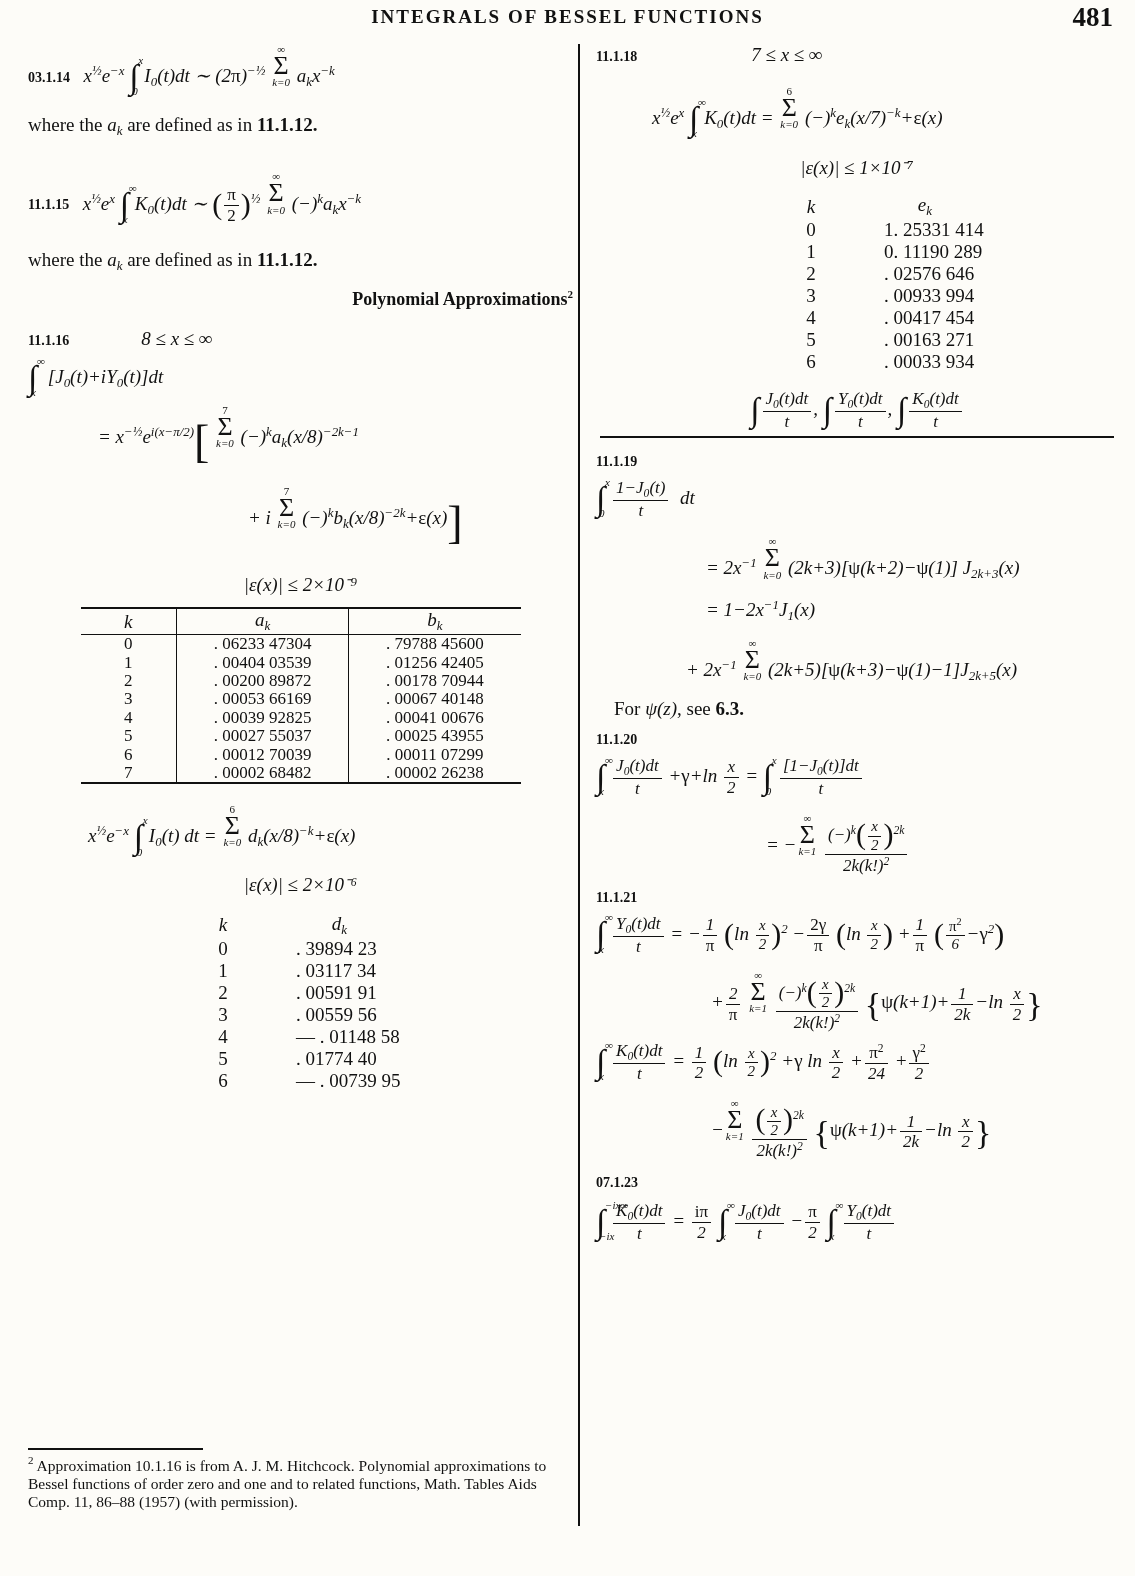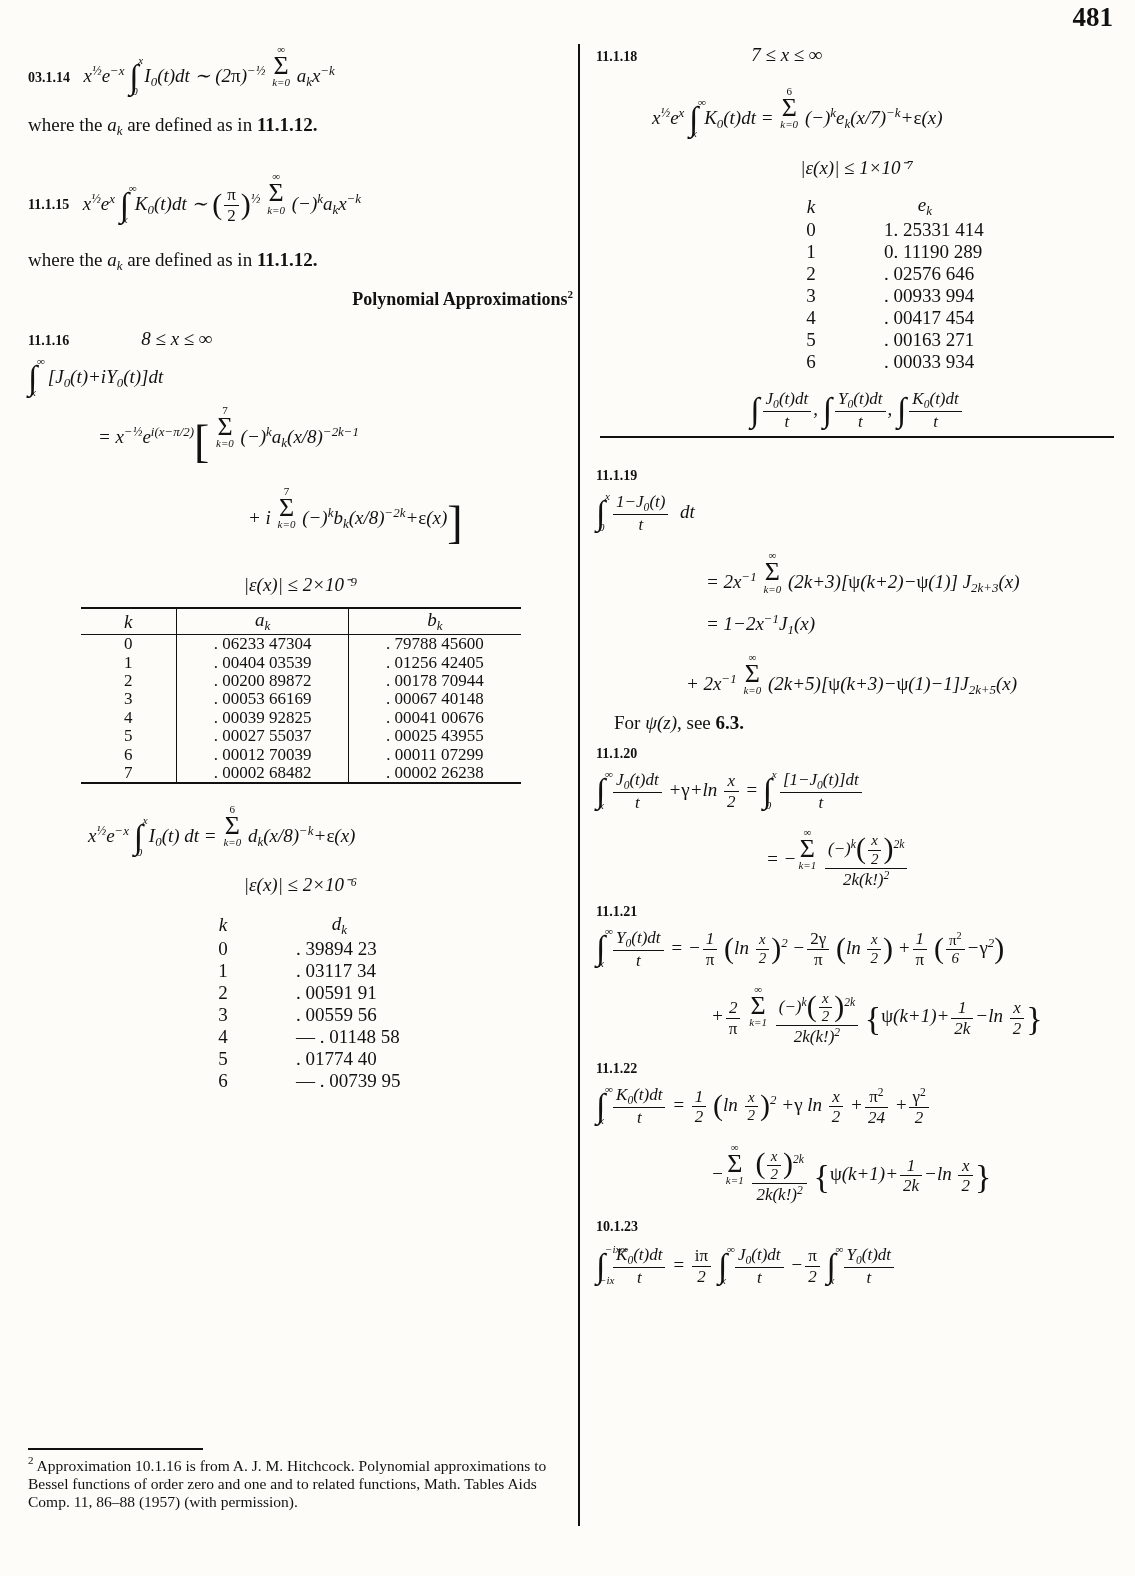--- a/index.html
+++ b/index.html
@@ -245,20 +245,21 @@
     margin: 14px 0 10px 0;
   }
   .bold { font-weight: bold; }
 </style>
 </head>
 <body>
 
 <div class="page">
 
   <div class="header">
+    <div class="running-head">INTEGRALS OF BESSEL FUNCTIONS</div>
     <div class="page-number">481</div>
   </div>
 
   <div class="divider"></div>
 
   <div class="col col-left">
 
     <div class="eqrow">
       <span class="tag">03.1.14</span>
       <span class="math">
@@ -491,21 +492,21 @@
           </tr>
       </tbody>
     </table>
 
     <div class="ul-head math" style="margin-top:16px;">
       <span class="intg">∫</span><span class="frac"><span class="num">J<span class="sub">0</span>(t)dt</span><span class="den">t</span></span>,
       <span class="intg">∫</span><span class="frac"><span class="num">Y<span class="sub">0</span>(t)dt</span><span class="den">t</span></span>,
       <span class="intg">∫</span><span class="frac"><span class="num">K<span class="sub">0</span>(t)dt</span><span class="den">t</span></span>
     </div>
 
-    <div class="eqrow" style="margin-top:28px;">
+    <div class="eqrow" style="margin-top:14px;">
       <span class="tag">11.1.19</span>
     </div>
 
     <div class="math" style="margin-top:8px;">
       <span class="intg">∫<span class="lim up">x</span><span class="lim lo">0</span></span>
       <span class="frac"><span class="num">1−J<span class="sub">0</span>(t)</span><span class="den">t</span></span>
       &nbsp;dt
     </div>
 
     <div class="math" style="margin-top:16px; margin-left:110px;">
@@ -562,42 +563,39 @@
       <span class="pbig">(</span><span class="frac fs"><span class="num mathn">π<span class="sup">2</span></span><span class="den">6</span></span>−<span class="mathn">γ</span><span class="sup">2</span><span class="pbig">)</span>
     </div>
 
     <div class="math" style="margin-top:14px; margin-left:115px;">
       +<span class="frac"><span class="num">2</span><span class="den mathn">π</span></span>
       <span class="sum"><span class="up">∞</span><span class="sg">Σ</span><span class="lo">k=1</span></span>
       <span class="frac"><span class="num">(−)<span class="sup">k</span><span class="pbig">(</span><span class="frac fs"><span class="num">x</span><span class="den">2</span></span><span class="pbig">)</span><span class="sup">2k</span></span><span class="den">2k(k!)<span class="sup">2</span></span></span>
       <span class="brc">{</span><span class="mathn">ψ</span>(k+1)+<span class="frac"><span class="num">1</span><span class="den">2k</span></span>−ln <span class="frac"><span class="num">x</span><span class="den">2</span></span><span class="brc">}</span>
     </div>
 
-    <div class="eqrow" style="margin-top:12px;">
-      <span class="tag">11.1.22</span>
-    </div>
 
     <div class="math" style="margin-top:8px;">
       <span class="intg">∫<span class="lim up">∞</span><span class="lim lo">x</span></span>
       <span class="frac"><span class="num">K<span class="sub">0</span>(t)dt</span><span class="den">t</span></span>
       = <span class="frac"><span class="num">1</span><span class="den">2</span></span>
       <span class="pbig">(</span>ln <span class="frac fs"><span class="num">x</span><span class="den">2</span></span><span class="pbig">)</span><span class="sup">2</span>
       +<span class="mathn">γ</span> ln <span class="frac"><span class="num">x</span><span class="den">2</span></span>
       +<span class="frac"><span class="num mathn">π<span class="sup">2</span></span><span class="den">24</span></span>
       +<span class="frac"><span class="num mathn">γ<span class="sup">2</span></span><span class="den">2</span></span>
     </div>
 
     <div class="math" style="margin-top:14px; margin-left:115px;">
       −<span class="sum"><span class="up">∞</span><span class="sg">Σ</span><span class="lo">k=1</span></span>
       <span class="frac"><span class="num"><span class="pbig">(</span><span class="frac fs"><span class="num">x</span><span class="den">2</span></span><span class="pbig">)</span><span class="sup">2k</span></span><span class="den">2k(k!)<span class="sup">2</span></span></span>
       <span class="brc">{</span><span class="mathn">ψ</span>(k+1)+<span class="frac"><span class="num">1</span><span class="den">2k</span></span>−ln <span class="frac"><span class="num">x</span><span class="den">2</span></span><span class="brc">}</span>
     </div>
 
     <div class="eqrow" style="margin-top:12px;">
-      <span class="tag">10.1.23</span>
+      <span class="tag">07.1.23</span>
     </div>
 
     <div class="math" style="margin-top:10px;">
       <span class="intg">∫<span class="lim up">−ix∞</span><span class="lim lo">−ix</span></span>
       <span class="frac"><span class="num">K<span class="sub">0</span>(t)dt</span><span class="den">t</span></span>
       = <span class="frac"><span class="num mathn">iπ</span><span class="den">2</span></span>
       <span class="intg">∫<span class="lim up">∞</span><span class="lim lo">x</span></span>
       <span class="frac"><span class="num">J<span class="sub">0</span>(t)dt</span><span class="den">t</span></span>
       −<span class="frac"><span class="num mathn">π</span><span class="den">2</span></span>
       <span class="intg">∫<span class="lim up">∞</span><span class="lim lo">x</span></span>

